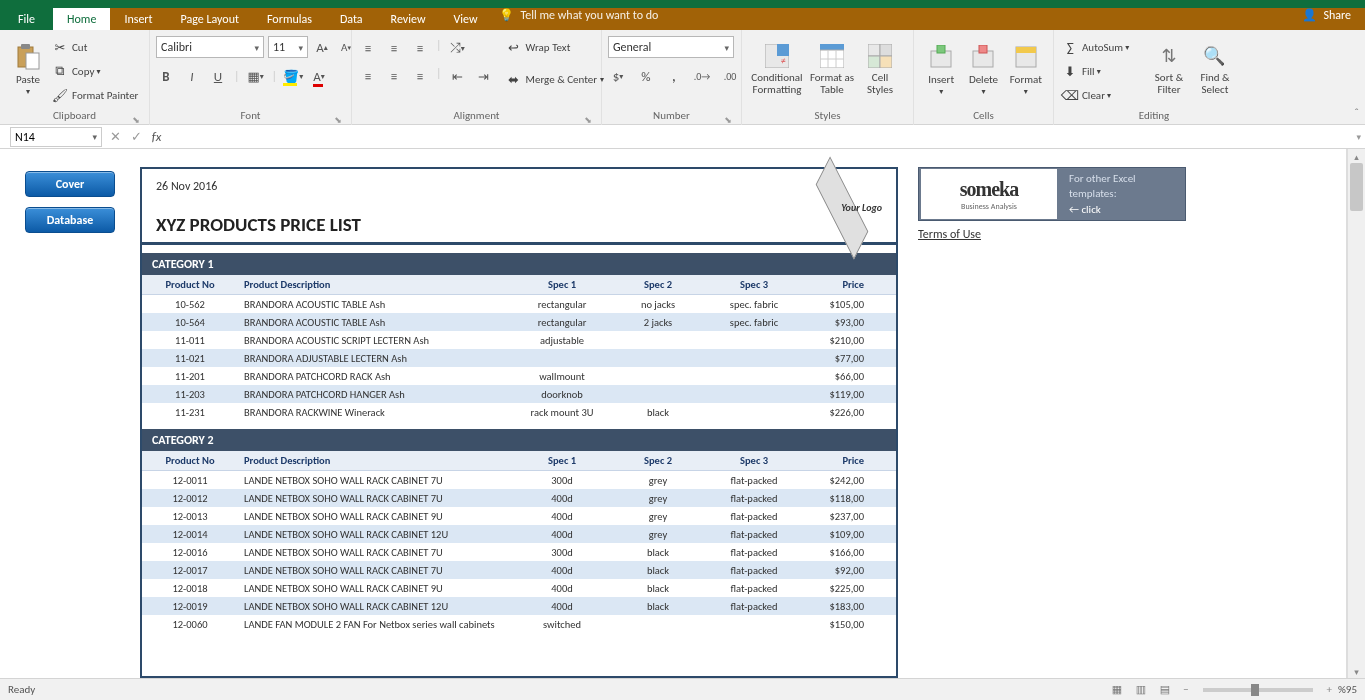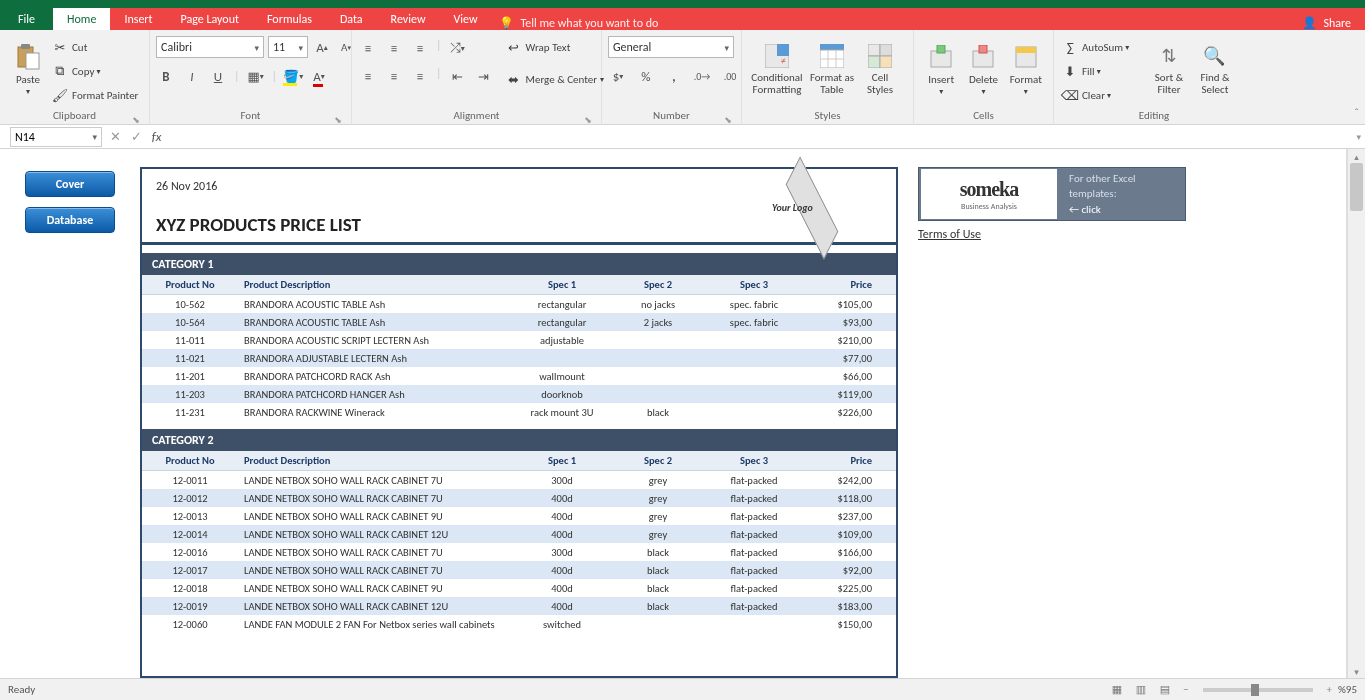--- a/index.html
+++ b/index.html
@@ -1,18 +1,18 @@
 <!DOCTYPE html>
 <html><head>
 <meta charset="utf-8">
 <style>
 *{box-sizing:border-box;margin:0;padding:0;font-family:"Segoe UI",Calibri,Arial,sans-serif}
 body{background:#fff;overflow:hidden;width:1365px;height:700px;font-size:12px}
 .titlebar{height:8px;background:#0f6e3d}
-.menubar{height:22px;background:#ef4444;display:flex;align-items:flex-end;color:#fff;font-size:12px}
+.menubar{height:22px;background:#a16207;display:flex;align-items:flex-start;color:#fff;font-size:12px}
 .menubar .tab{padding:0 14px;height:22px;display:flex;align-items:center;cursor:pointer}
 .menubar .tab.file{background:#0f6e3d;padding:0 18px}
 .menubar .tab.active{background:#fff;color:#0f6e3d}
 .menubar .tell{display:flex;align-items:center;margin-left:8px;opacity:.9}
 .menubar .spacer{flex:1}
 .menubar .share{display:flex;align-items:center;padding:0 14px}
 .ribbon{height:95px;background:#f1f1f1;border-bottom:1px solid #d4d4d4;display:flex;position:relative}
 .ribbon-group{border-right:1px solid #e1e1e1;height:95px;display:flex;flex-direction:column;padding:2px 6px 0 6px}
 .ribbon-group .body{flex:1;display:flex;align-items:flex-start}
 .ribbon-group .label{text-align:center;font-size:11px;color:#666;height:16px;line-height:14px;position:relative}
@@ -35,29 +35,29 @@
 .fx-expand{margin-right:4px;color:#999;font-size:9px}
 .workspace{height:529px;display:flex;background:#fff}
 .sheet-area{flex:1;position:relative;overflow:hidden;border-right:1px solid #ddd}
 .sheet-canvas{position:absolute;left:0;top:18px;right:0;bottom:0;display:flex}
 .left-panel{width:140px;display:flex;flex-direction:column;align-items:center;padding-top:4px;gap:10px}
 .navbtn{width:90px;height:26px;background:linear-gradient(#3b8fd9,#0c5aa6);border:1px solid #0a4d8f;border-radius:4px;color:#fff;font-size:12px;font-weight:bold;display:flex;align-items:center;justify-content:center;box-shadow:inset 0 1px 0 rgba(255,255,255,.4)}
 .doc{width:758px;border:2px solid #2d4a6a;background:#fff}
 .doc-header{padding:10px 14px 6px 14px;border-bottom:3px solid #2d4a6a;display:flex;align-items:center;justify-content:space-between}
 .doc-title{font-size:19px;font-weight:bold;color:#222}
 .doc-date{font-size:12px;color:#333;margin-bottom:20px}
-.logo-diamond{width:110px;height:46px;position:relative;display:flex;align-items:center;justify-content:flex-start}
+.logo-diamond{width:110px;height:46px;position:relative;display:flex;align-items:center;justify-content:flex-end}
 .logo-diamond::before{content:"";position:absolute;width:78px;height:28px;background:#e0e0e0;border:1px solid #888;transform:rotate(45deg) skew(18deg,18deg)}
 .logo-diamond span{position:relative;font-style:italic;font-size:10px;font-weight:bold;color:#333}
 .cat-bar{background:#3d5068;color:#fff;font-weight:bold;font-size:12px;padding:4px 10px;margin-top:8px}
 .cat-bar.first{margin-top:8px}
 table.price{width:100%;border-collapse:collapse;font-size:10.5px}
 table.price th{background:#e8eef6;color:#1e3b6a;font-weight:bold;text-align:left;padding:3px 6px;border-bottom:1px solid #c7d4e6}
 table.price th.c,table.price td.c{text-align:center}
-table.price th.r,table.price td.r{text-align:right;padding-right:24px}
+table.price th.r,table.price td.r{text-align:right;padding-right:32px}
 table.price td{padding:2.5px 6px;color:#333}
 table.price tr.odd td{background:#fff}
 table.price tr.even td{background:#dbe7f4}
 .right-panel{width:420px;padding:0 0 0 20px}
 .someka-box{background:#6c7a8e;border:1px solid #4a5a70;height:54px;display:flex;align-items:center;width:268px}
 .someka-logo{background:#fff;width:136px;height:50px;margin:2px;display:flex;flex-direction:column;align-items:center;justify-content:center}
 .someka-logo .brand{font-family:Georgia,serif;font-size:20px;font-weight:bold;color:#333;letter-spacing:-1px}
 .someka-logo .sub{font-size:8px;color:#666}
 .someka-text{color:#d7dfeb;font-size:11px;padding-left:10px;line-height:1.4}
 .someka-text .click{color:#fff}

